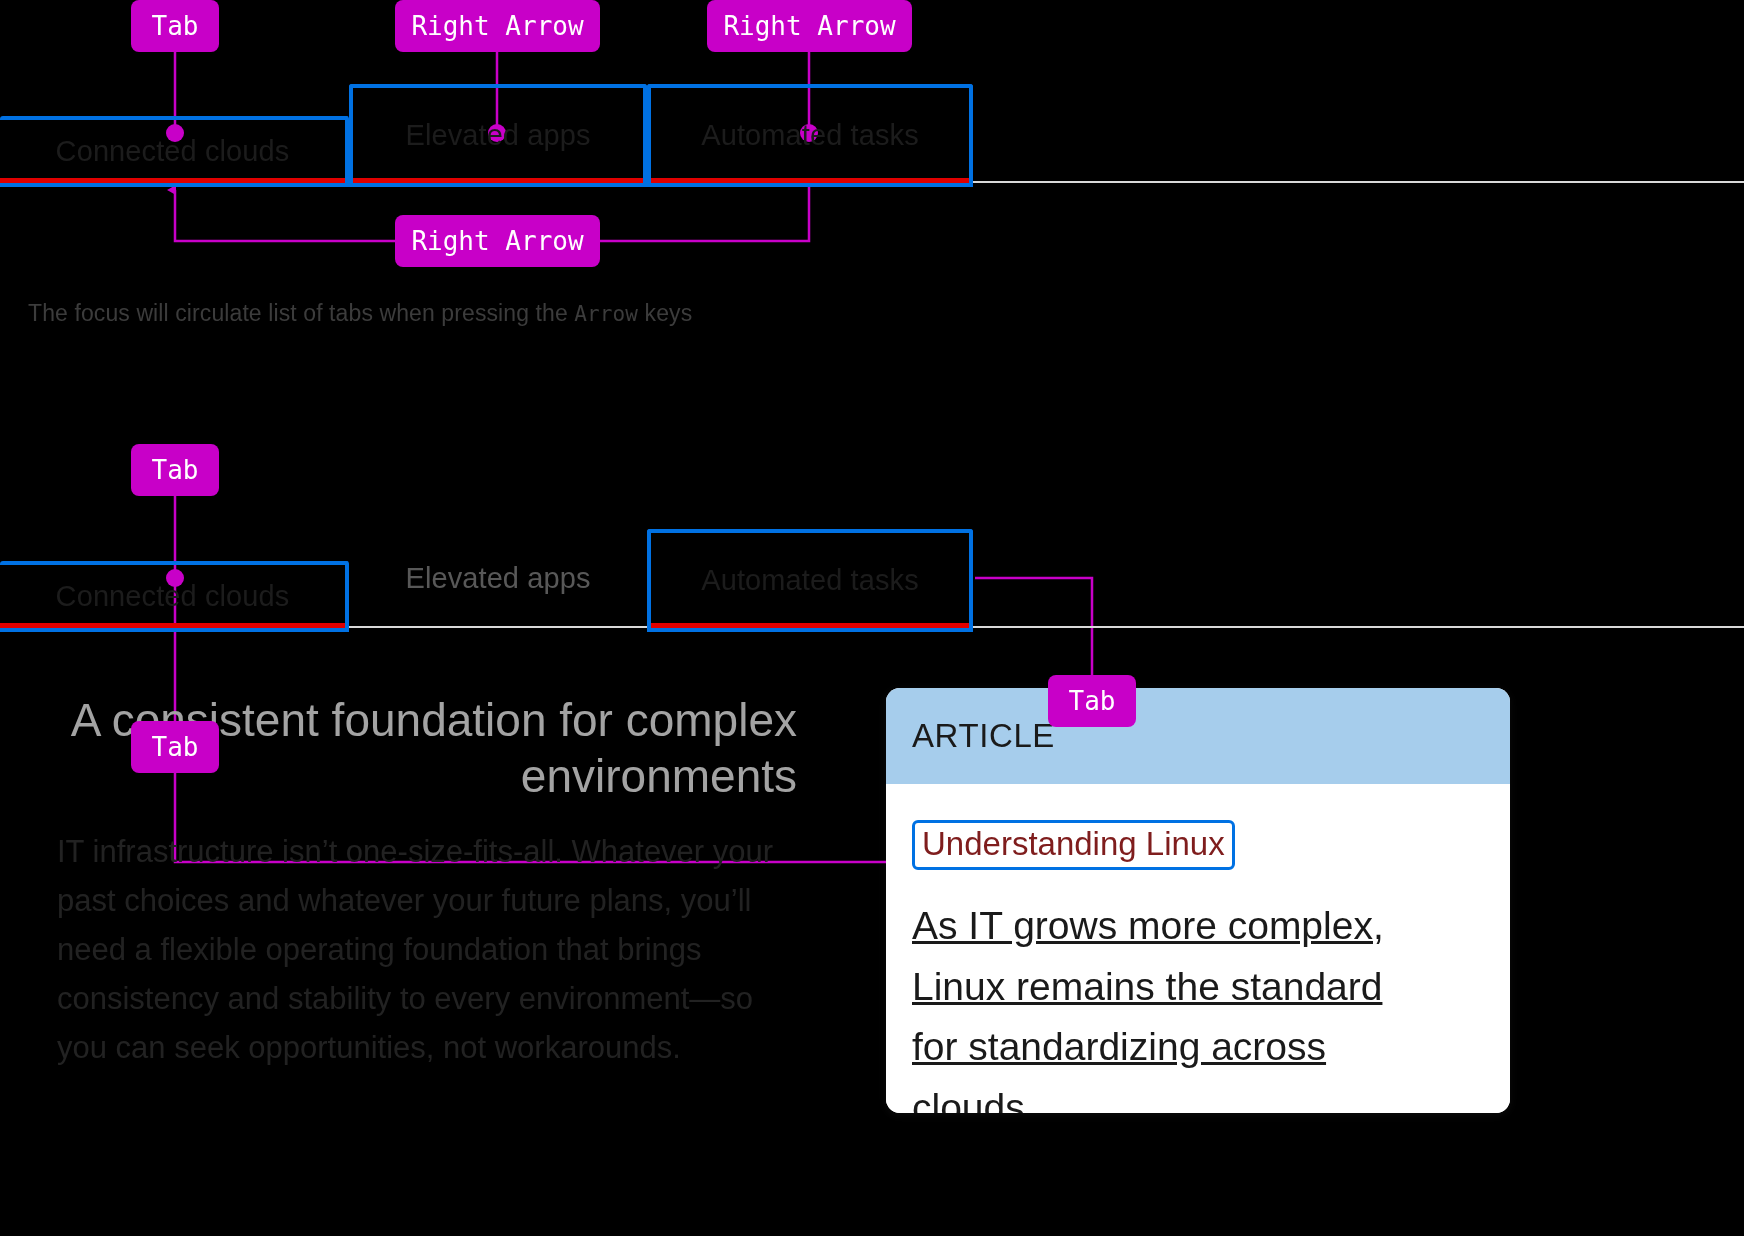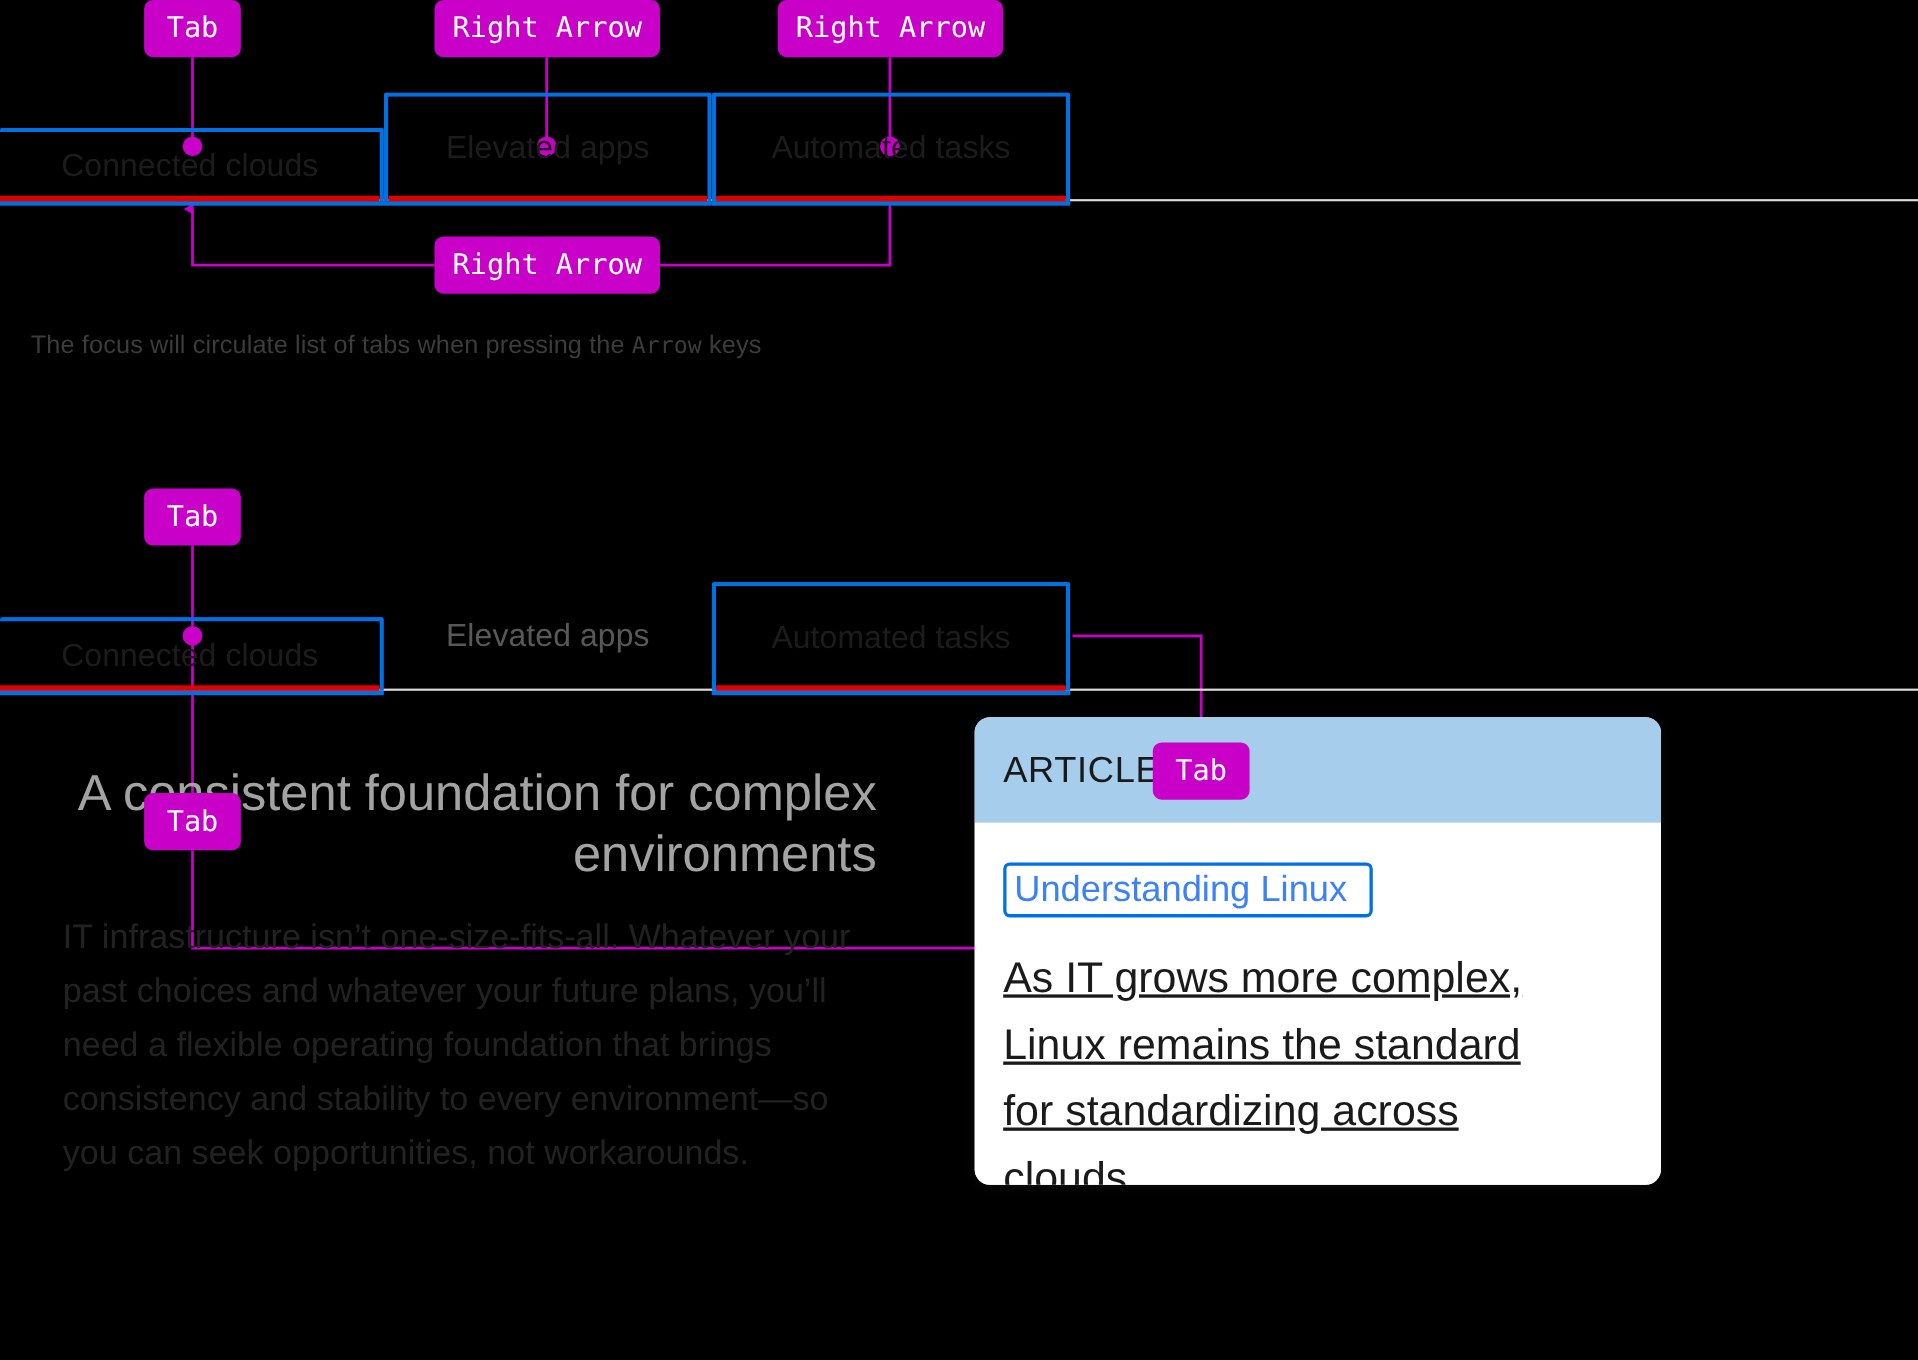--- a/index.html
+++ b/index.html
@@ -161,24 +161,24 @@
     color: #1a1a1a;
     letter-spacing: 0.6px;
   }
   .card-body {
     padding: 36px 28px 30px 26px;
     background: #ffffff;
   }
   .card-link {
     display: inline-block;
     font-size: 33px;
-    color: #3b82f6;
+    color: #7f1d1d;
     border: 3px solid #0071e3;
     border-radius: 6px;
-    padding: 3px 20px 5px 7px;
+    padding: 3px 7px 5px 7px;
     text-decoration: none;
     line-height: 1.1;
   }
   .card-text {
     margin-top: 26px;
     font-size: 39px;
     line-height: 1.55;
     color: #1a1a1a;
     width: 500px;
     text-decoration: underline;
@@ -250,21 +250,21 @@
   <div class="chip" style="left:131px; top:721px; width:88px; height:52px;">
     <span>Tab</span>
   </div>
   <div class="chip" style="left:1048px; top:675px; width:88px; height:52px;">
     <span>Tab</span>
   </div>
 
   <div class="prose-heading" style="left:57px; top:692px;">A consistent foundation for complex environments</div>
   <div class="prose-body" style="left:57px; top:828px;">IT infrastructure isn’t one-size-fits-all. Whatever your past choices and whatever your future plans, you’ll need a flexible operating foundation that brings consistency and stability to every environment—so you can seek opportunities, not workarounds.</div>
 
-  <div class="card" style="left:886px; top:652px; width:624px; height:425px;">
+  <div class="card" style="left:886px; top:688px; width:624px; height:425px;">
     <div class="card-header">
       <span class="card-eyebrow">ARTICLE</span>
     </div>
     <div class="card-body">
       <a class="card-link" href="#">Understanding Linux</a>
       <div class="card-text">As IT grows more complex, Linux remains the standard for standardizing across clouds.</div>
     </div>
   </div>
 
   <svg class="connectors" viewBox="0 0 1744 1236" xmlns="http://www.w3.org/2000/svg">

